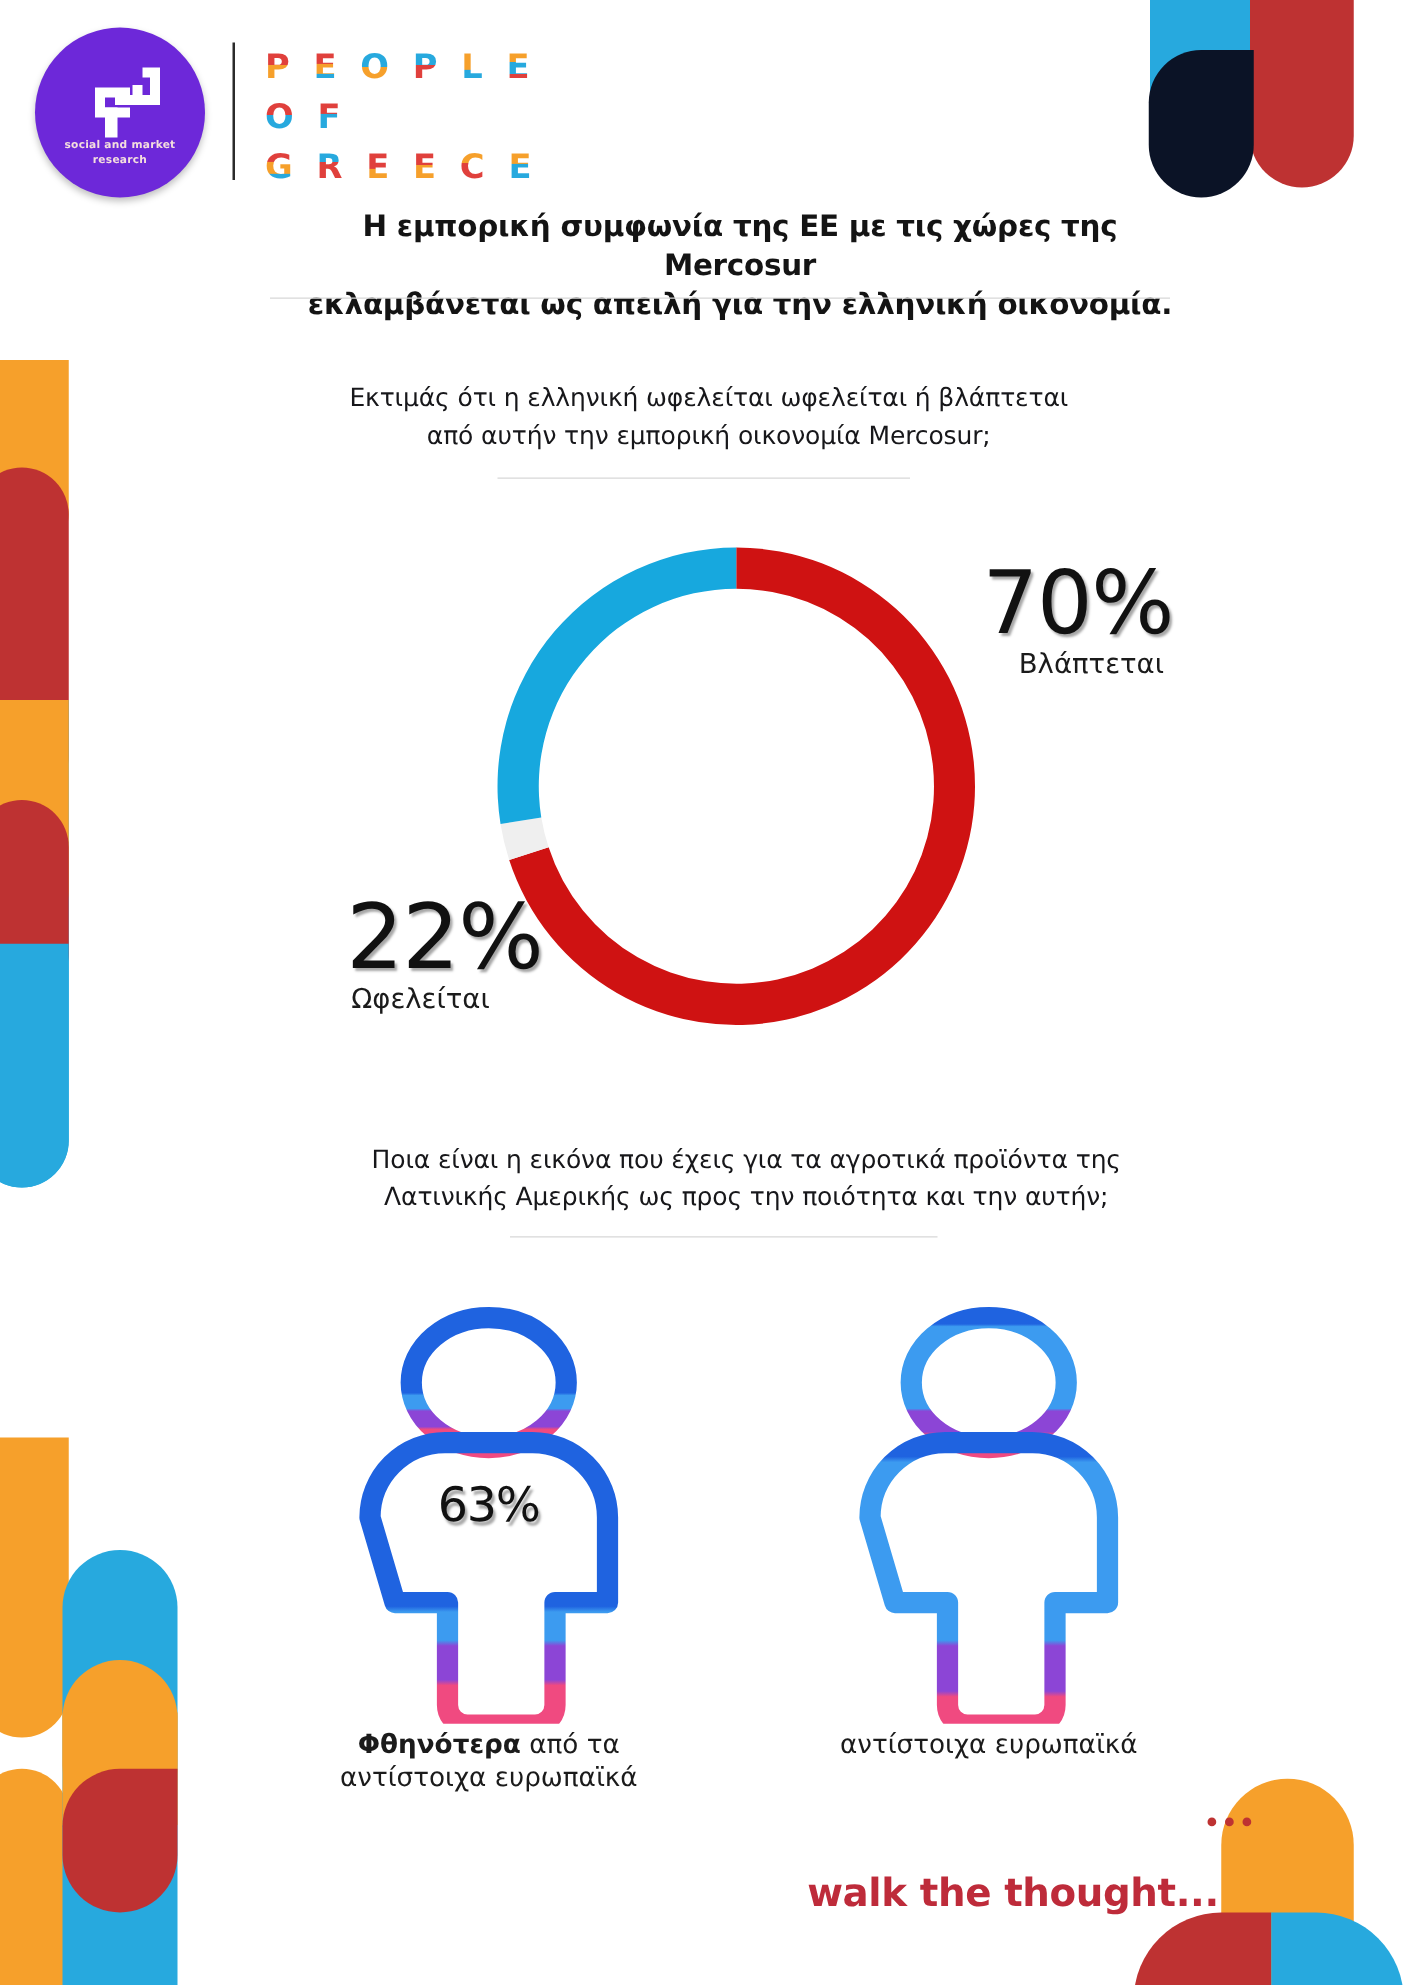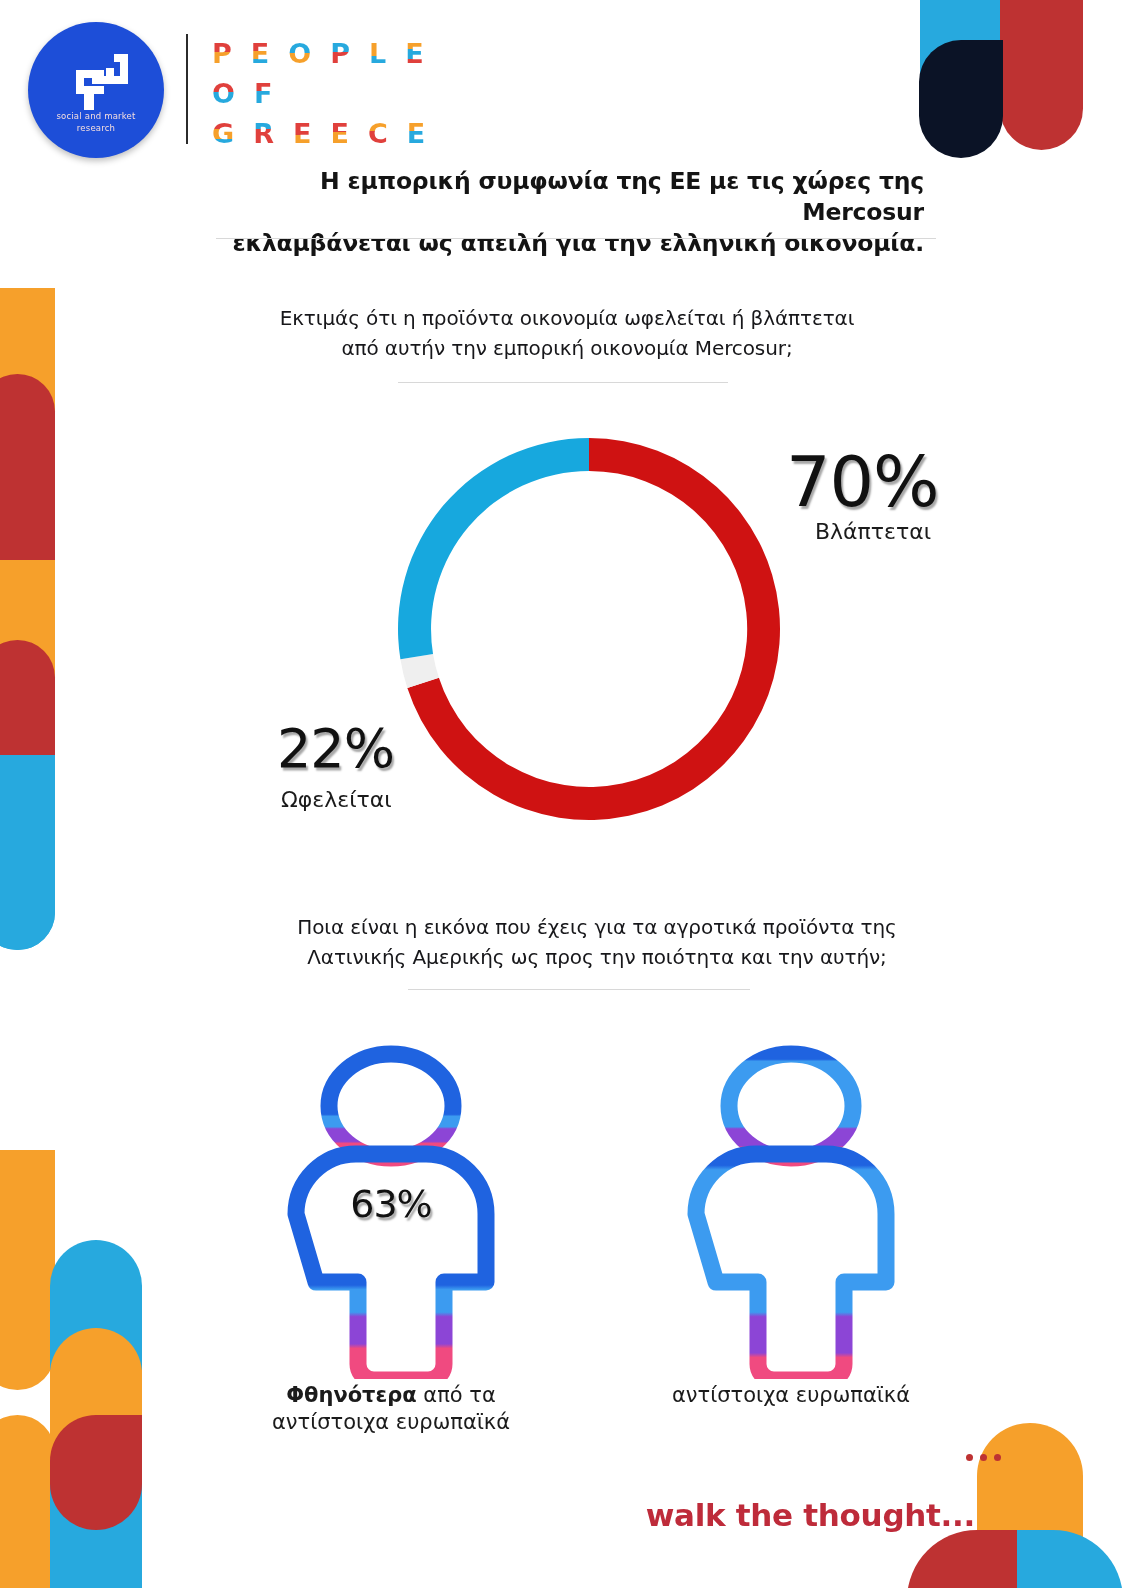--- a/index.html
+++ b/index.html
@@ -25,39 +25,39 @@
   
   .br-orange{right:40px;bottom:-60px;width:106px;height:225px;background:#F6A02B;border-radius:60px 60px 0 0;}
   .br-red{right:106px;bottom:-60px;width:110px;height:118px;background:#BE3232;border-radius:70px 0 0 0;}
   .br-blue{right:0px;bottom:-60px;width:106px;height:118px;background:#27A9DE;border-radius:0 70px 0 0;}
   .br-dots{right:122px;bottom:127px;display:flex;gap:7px;}
   .br-dots i{display:block;width:7px;height:7px;border-radius:50%;background:#BE3232;}
 
   
   .logo-circle{
     left:28px;top:22px;width:136px;height:136px;border-radius:50%;
-    background:#1d4ed8;box-shadow:0 3px 6px rgba(0,0,0,.25);
+    background:#6d28d9;box-shadow:0 3px 6px rgba(0,0,0,.25);font-weight:bold;
   }
   .logo-mark{position:absolute;left:30px;top:30px;width:80px;height:60px;}
   .logo-sub{
     position:absolute;left:0;right:0;top:88px;text-align:center;
     color:#f4dede;font-size:8.5px;line-height:12px;letter-spacing:.2px;
   }
   .logo-divider{position:absolute;left:186px;top:34px;width:2px;height:110px;background:#2b2b2b;}
   .pog{position:absolute;left:212px;top:40px;}
   .pog-row{display:flex;gap:18px;margin-bottom:13px;}
   .pog-letter{
     font-size:27px;font-weight:700;letter-spacing:1px;line-height:1;
     font-family:"DejaVu Sans","Liberation Sans",sans-serif;
   }
 
   
   .main-title{
-    position:absolute;left:196px;top:166px;width:728px;
-    text-align:right;font-size:23.5px;line-height:31px;color:#141414;font-weight:600;
+    position:absolute;left:228px;top:166px;width:728px;
+    text-align:center;font-size:23.5px;line-height:31px;color:#141414;font-weight:600;
     letter-spacing:-.2px;
   }
   .rule{position:absolute;height:1px;background:#d8d8d8;}
   .rule-title{left:216px;top:238px;width:720px;}
 
   .q-text{
     position:absolute;text-align:center;font-size:20px;line-height:30px;color:#17171a;
     letter-spacing:-.1px;
   }
   .q1{left:262px;top:303px;width:610px;}
@@ -69,21 +69,21 @@
   .donut-wrap{position:absolute;left:373px;top:413px;width:432px;height:432px;}
   .donut-wrap svg{display:block;}
 
   .pct{
     position:absolute;font-weight:400;color:#111;
     text-shadow:2px 3px 2px rgba(0,0,0,.35);
     letter-spacing:-1px;
   }
   .pct-70{left:786px;top:455px;font-size:70px;line-height:54px;}
   .lbl-70{position:absolute;left:789px;top:519px;font-size:22px;color:#1b1b1b;margin-left:26px;}
-  .pct-22{left:277px;top:722px;font-size:54px;line-height:54px;}
+  .pct-22{left:277px;top:722px;font-size:72px;line-height:54px;}
   .lbl-22{position:absolute;left:281px;top:787px;font-size:22px;color:#1b1b1b;}
 
   
   .person{position:absolute;width:230px;height:345px;}
   .p1{left:276px;top:1034px;}
   .p2{left:676px;top:1034px;}
   .person svg{display:block;}
   .person-pct{
     position:absolute;left:0;right:0;top:148px;text-align:center;
     font-size:38px;color:#111;text-shadow:2px 3px 2px rgba(0,0,0,.35);letter-spacing:-1px;
@@ -175,21 +175,21 @@
     </div>
   </div>
 
   <div class="main-title">
     <div>Η εμπορική συμφωνία της ΕΕ με τις χώρες της Mercosur</div>
     <div>εκλαμβάνεται ως απειλή για την ελληνική οικονομία.</div>
   </div>
   <div class="rule rule-title"></div>
 
   <div class="q-text q1">
-    <div>Εκτιμάς ότι η προϊόντα οικονομία ωφελείται ή βλάπτεται</div>
+    <div>Εκτιμάς ότι η ελληνική ωφελείται ωφελείται ή βλάπτεται</div>
     <div>από αυτήν την εμπορική οικονομία Mercosur;</div>
   </div>
   <div class="rule rule-q1"></div>
 
   <div class="donut-wrap">
     <svg width="432" height="432" viewBox="0 0 432 432">
       <g transform="translate(216,216)">
 
         <path fill="#CF1212" d="M 0,-191 A 191,191 0 1 1 -181.65,59.02 L -150.1,48.76 A 158,158 0 1 0 0,-158 Z"></path>
 

